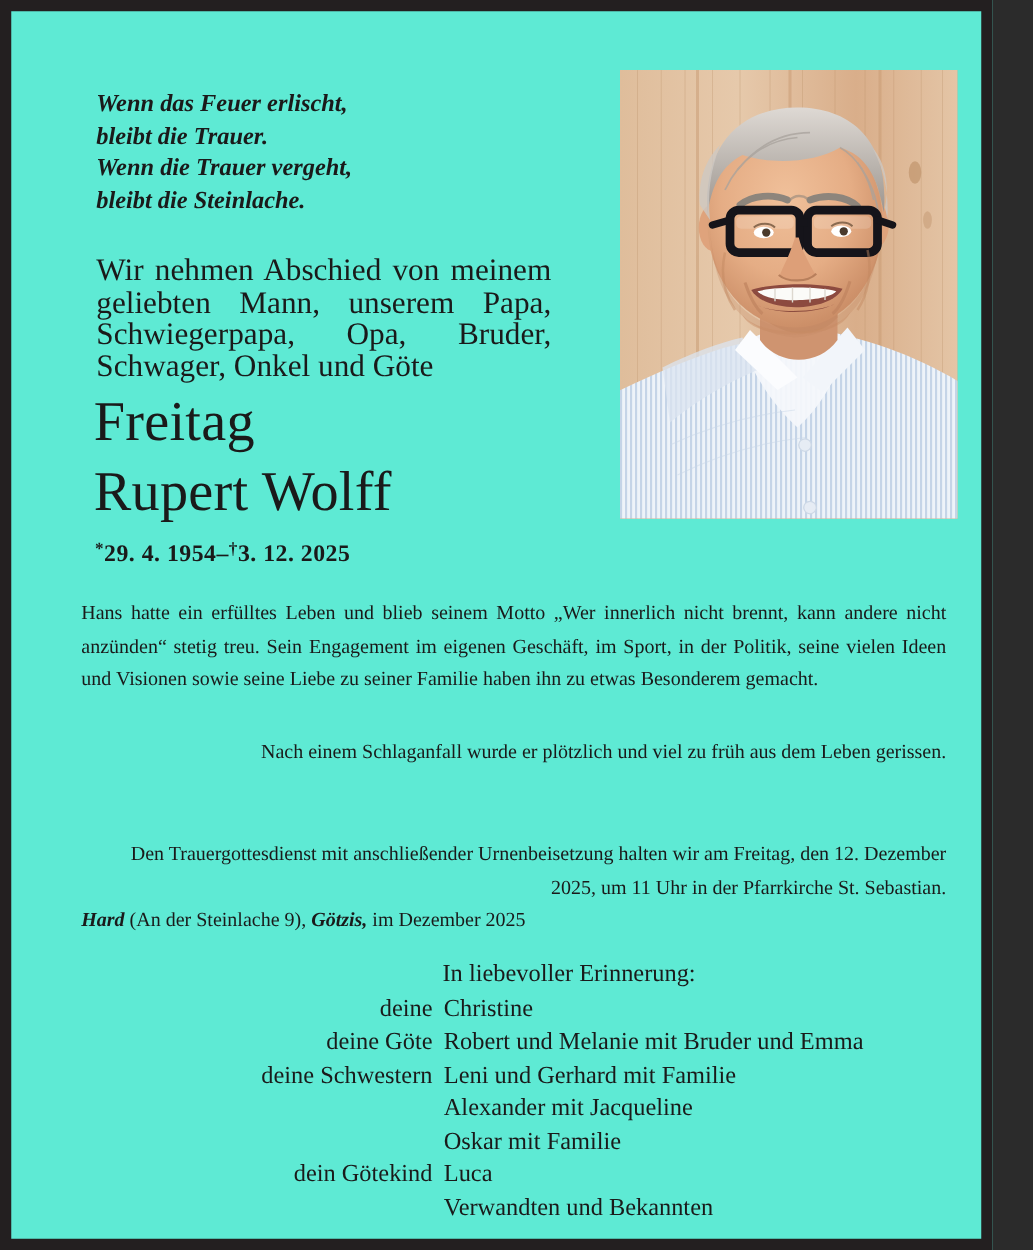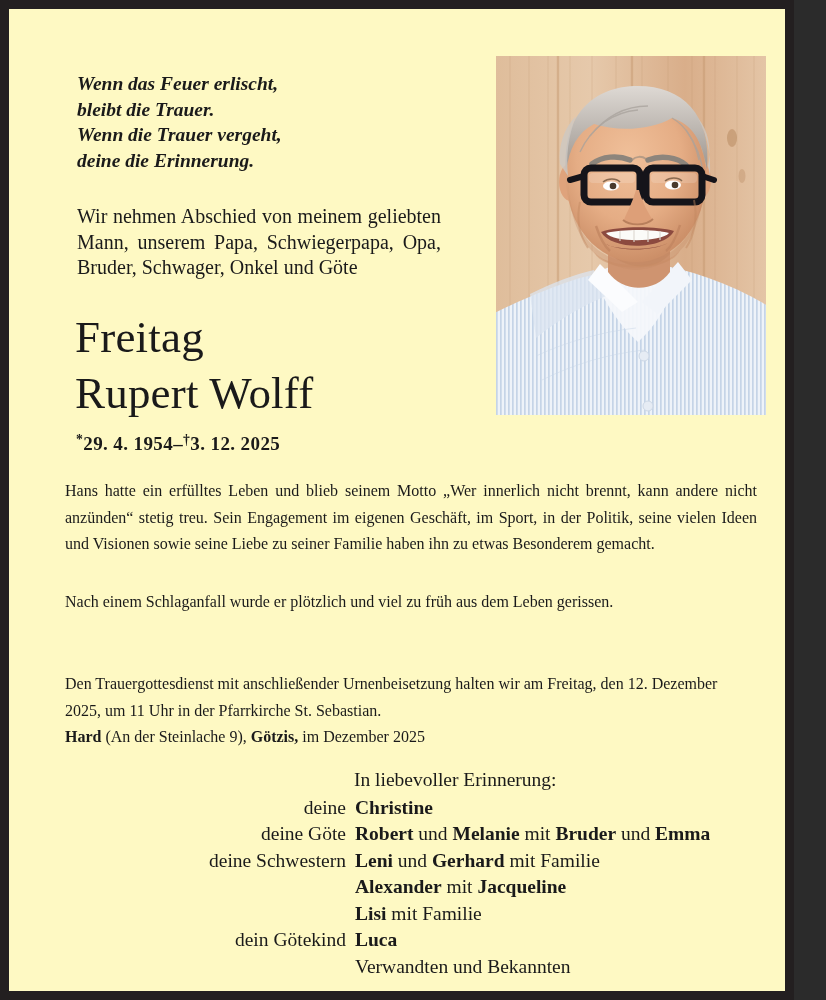--- a/index.html
+++ b/index.html
@@ -4,21 +4,21 @@
 <style>
   html, body {
     margin: 0;
     padding: 0;
     background: #2b2b2b;
   }
   #page {
     position: relative;
     width: 794px;
     height: 1000px;
-    background: #fef9c3;
+    background: #5eead4;
     border: 9px solid #231f20;
     box-sizing: border-box;
     overflow: hidden;
     font-family: "Liberation Serif", "DejaVu Serif", serif;
     color: #1a1a1a;
   }
 
   
   .poem {
     position: absolute;
@@ -31,21 +31,21 @@
     font-weight: 600;
   }
   .poem div { white-space: pre; }
 
   
   .intro {
     position: absolute;
     left: 68px;
     top: 195px;
     width: 364px;
-    font-size: 20px;
+    font-size: 25px;
     line-height: 25.5px;
     text-align: justify;
     hyphens: manual;
   }
 
   
   .name {
     position: absolute;
     left: 66px;
     top: 300px;
@@ -84,26 +84,26 @@
 
   
   .body-p {
     position: absolute;
     left: 56px;
     width: 692px;
     font-size: 16px;
     line-height: 26.5px;
     text-align: justify;
   }
-  .body-p.last-left { text-align: left; }
+  .body-p.last-left { text-align: right; }
   #p1 { top: 469px; }
   #p2 { top: 580px; }
   #p3 { top: 662px; }
   #place { top: 715px; text-align: left; }
-  #place b { font-weight: bold; }
+  #place b { font-weight: bold; font-style: italic; }
 
   
   #family {
     position: absolute;
     left: 68px;
     top: 758px;
     width: 692px;
     font-size: 19.5px;
     line-height: 26.5px;
   }
@@ -115,32 +115,32 @@
     display: flex;
     align-items: baseline;
   }
   .fam-label {
     width: 269px;
     text-align: right;
     padding-right: 9px;
     flex: none;
   }
   .fam-names { flex: 1 1 auto; }
-  .fam-names b { font-weight: bold; }
+  .fam-names b { font-weight: normal; }
 </style>
 </head>
 <body>
 
 <div id="page">
 
   <div class="poem">
     <div>Wenn das Feuer erlischt,</div>
     <div>bleibt die Trauer.</div>
     <div>Wenn die Trauer vergeht,</div>
-    <div>deine die Erinnerung.</div>
+    <div>bleibt die Steinlache.</div>
   </div>
 
   <div class="intro">Wir nehmen Abschied von meinem geliebten Mann, unserem Papa, Schwie­gerpapa, Opa, Bruder, Schwager, Onkel und Göte</div>
 
   <div class="name">
     <span>Freitag</span>
     <span class="l2">Rupert Wolff</span>
   </div>
 
   <div class="dates">
@@ -296,21 +296,21 @@
     <div class="fam-row">
       <div class="fam-label">deine Schwestern</div>
       <div class="fam-names"><b>Leni</b> und <b>Gerhard</b> mit Familie</div>
     </div>
     <div class="fam-row">
       <div class="fam-label"></div>
       <div class="fam-names"><b>Alexander</b> mit <b>Jacqueline</b></div>
     </div>
     <div class="fam-row">
       <div class="fam-label"></div>
-      <div class="fam-names"><b>Lisi</b> mit Familie</div>
+      <div class="fam-names"><b>Oskar</b> mit Familie</div>
     </div>
     <div class="fam-row">
       <div class="fam-label">dein Götekind</div>
       <div class="fam-names"><b>Luca</b></div>
     </div>
     <div class="fam-row">
       <div class="fam-label"></div>
       <div class="fam-names">Verwandten und Bekannten</div>
     </div>
   </div>

